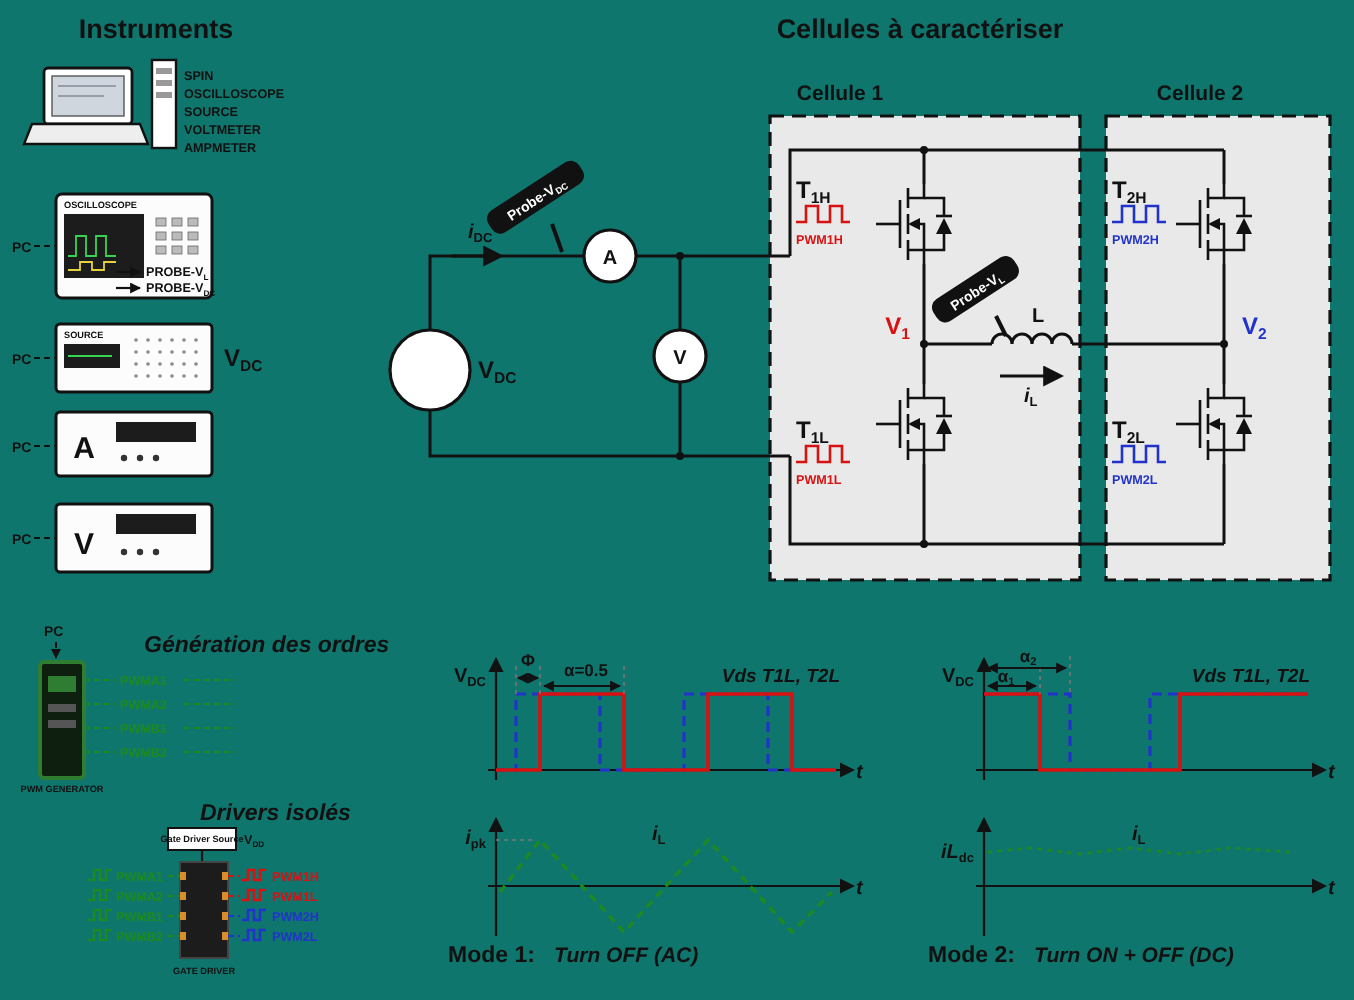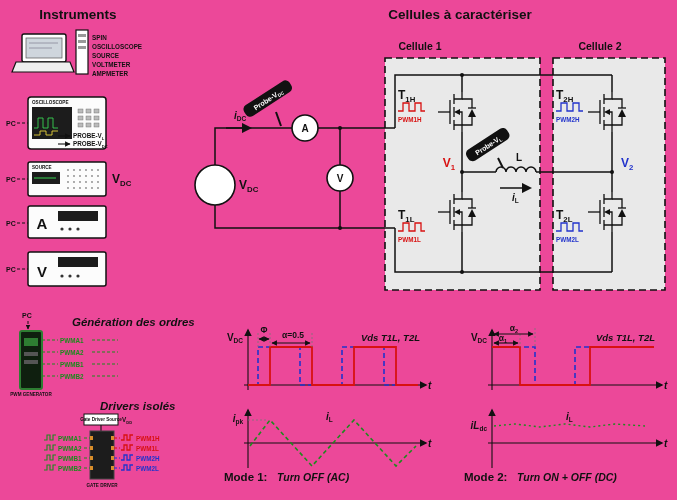--- a/index.html
+++ b/index.html
@@ -1,16 +1,16 @@
 <!DOCTYPE html>
 <html><head>
 <meta charset="utf-8">
 <style>
   html,body{margin:0;padding:0;background:#fff;}
-  .canvas{position:relative;width:677px;height:500px;background:#ec4899;overflow:hidden;}
+  .canvas{position:relative;width:677px;height:500px;background:#0f766e;overflow:hidden;}
   svg{display:block;}
   svg text{font-family:"Liberation Sans","DejaVu Sans",sans-serif;fill:#111;}
   .ti{font-size:13.5px;font-weight:bold;}
   .sec{font-size:11.5px;font-weight:bold;font-style:italic;}
   .cellt{font-size:10.5px;font-weight:bold;}
   .big{font-size:12px;font-weight:bold;}
   .med{font-size:10px;font-weight:bold;}
   .amV{font-size:15px;font-weight:bold;}
   .sm{font-size:7px;font-weight:bold;}
   .xs{font-size:6.3px;font-weight:bold;}

